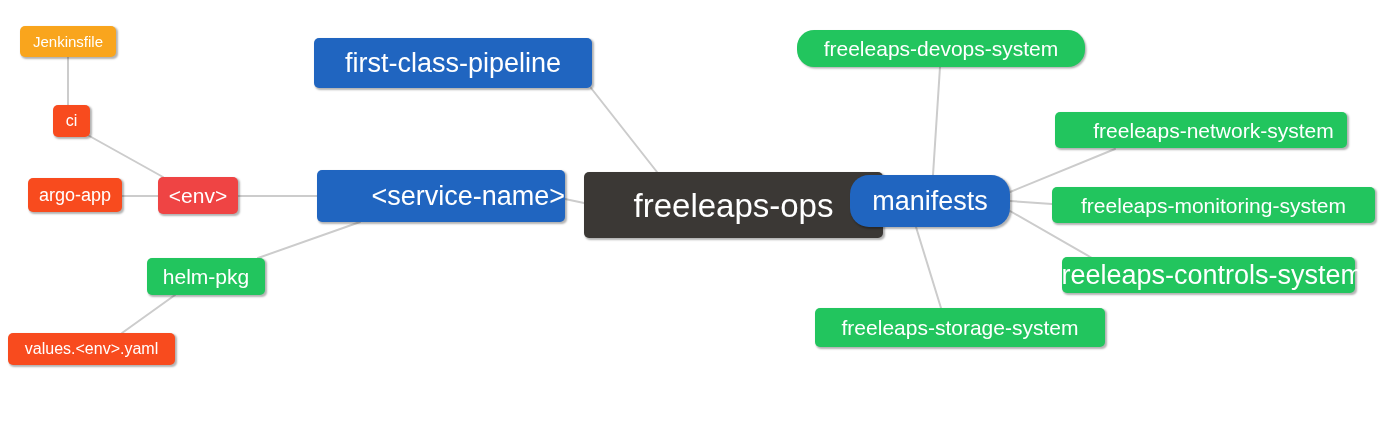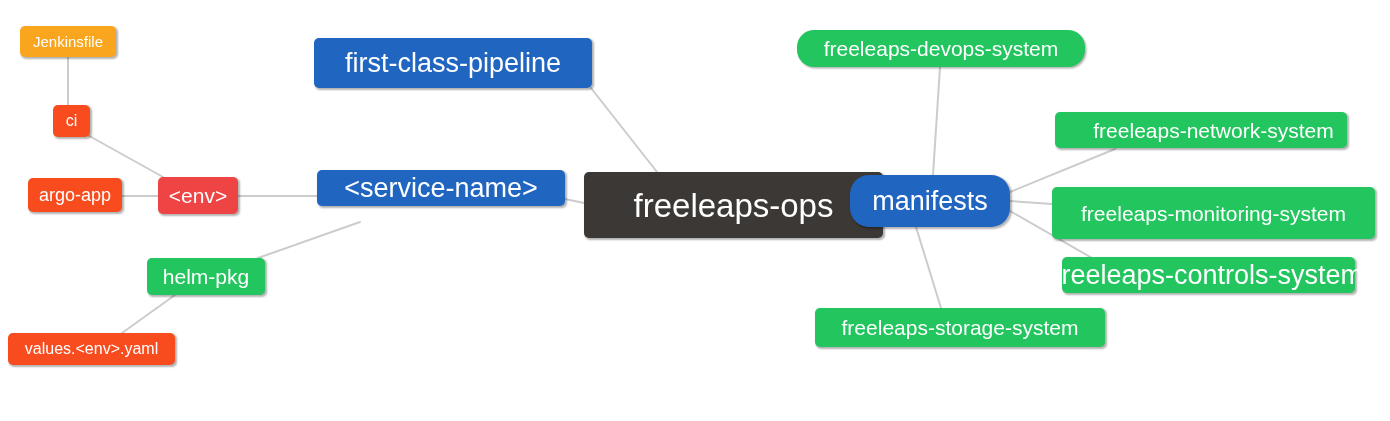--- a/index.html
+++ b/index.html
@@ -58,21 +58,21 @@
       <line x1="1010" y1="211" x2="1092" y2="258" stroke="#cccccc" stroke-width="2" stroke-linecap="round"></line>
       <line x1="916" y1="227" x2="941" y2="308" stroke="#cccccc" stroke-width="2" stroke-linecap="round"></line>
     </svg>
   <div id="node-layer">
       <div class="node" style="left: 584px; top: 172px; width: 299px; height: 66px; font-size: 33px; background: rgb(59, 56, 53); color: rgb(255, 255, 255);">
         <span>freeleaps-ops</span>
       </div>
       <div class="node" style="left: 314px; top: 38px; width: 278px; height: 50px; font-size: 27px; background: rgb(32, 101, 192); color: rgb(255, 255, 255); text-align: right;">
         <span>first-class-pipeline</span>
       </div>
-      <div class="node" style="left: 317px; top: 170px; width: 248px; height: 36px; font-size: 27px; background: rgb(32, 101, 192); color: rgb(255, 255, 255);">
+      <div class="node" style="left: 317px; top: 170px; width: 248px; height: 52px; font-size: 27px; background: rgb(32, 101, 192); color: rgb(255, 255, 255); justify-content: flex-end;">
         <span>&lt;service-name&gt;</span>
       </div>
       <div class="node" style="left: 850px; top: 175px; width: 160px; height: 52px; font-size: 27px; background: rgb(32, 101, 192); color: rgb(255, 255, 255); border-radius: 19px;">
         <span>manifests</span>
       </div>
       <div class="node" style="left: 20px; top: 26px; width: 96px; height: 31px; font-size: 15px; background: rgb(249, 165, 29); color: rgb(255, 255, 255);">
         <span>Jenkinsfile</span>
       </div>
       <div class="node" style="left: 53px; top: 105px; width: 37px; height: 32px; font-size: 16px; background: rgb(248, 75, 30); color: rgb(255, 255, 255);">
         <span>ci</span>
@@ -88,21 +88,21 @@
       </div>
       <div class="node" style="left: 8px; top: 333px; width: 167px; height: 32px; font-size: 16px; background: rgb(248, 75, 30); color: rgb(255, 255, 255);">
         <span>values.&lt;env&gt;.yaml</span>
       </div>
       <div class="node" style="left: 797px; top: 30px; width: 288px; height: 37px; font-size: 21px; background: rgb(34, 197, 94); color: rgb(255, 255, 255); border-radius: 17px;">
         <span>freeleaps-devops-system</span>
       </div>
       <div class="node" style="left: 1055px; top: 112px; width: 292px; height: 36px; font-size: 21px; background: rgb(34, 197, 94); color: rgb(255, 255, 255); padding-left: 25px;">
         <span>freeleaps-network-system</span>
       </div>
-      <div class="node" style="left: 1052px; top: 187px; width: 323px; height: 52px; font-size: 21px; background: rgb(34, 197, 94); color: rgb(255, 255, 255);">
+      <div class="node" style="left: 1052px; top: 187px; width: 323px; height: 36px; font-size: 21px; background: rgb(34, 197, 94); color: rgb(255, 255, 255);">
         <span>freeleaps-monitoring-system</span>
       </div>
       <div class="node" style="left: 1062px; top: 257px; width: 293px; height: 36px; font-size: 27px; background: rgb(34, 197, 94); color: rgb(255, 255, 255);">
         <span>freeleaps-controls-system</span>
       </div>
       <div class="node" style="left: 815px; top: 308px; width: 290px; height: 39px; font-size: 21px; background: rgb(34, 197, 94); color: rgb(255, 255, 255);">
         <span>freeleaps-storage-system</span>
       </div>
     </div>
 </div>

